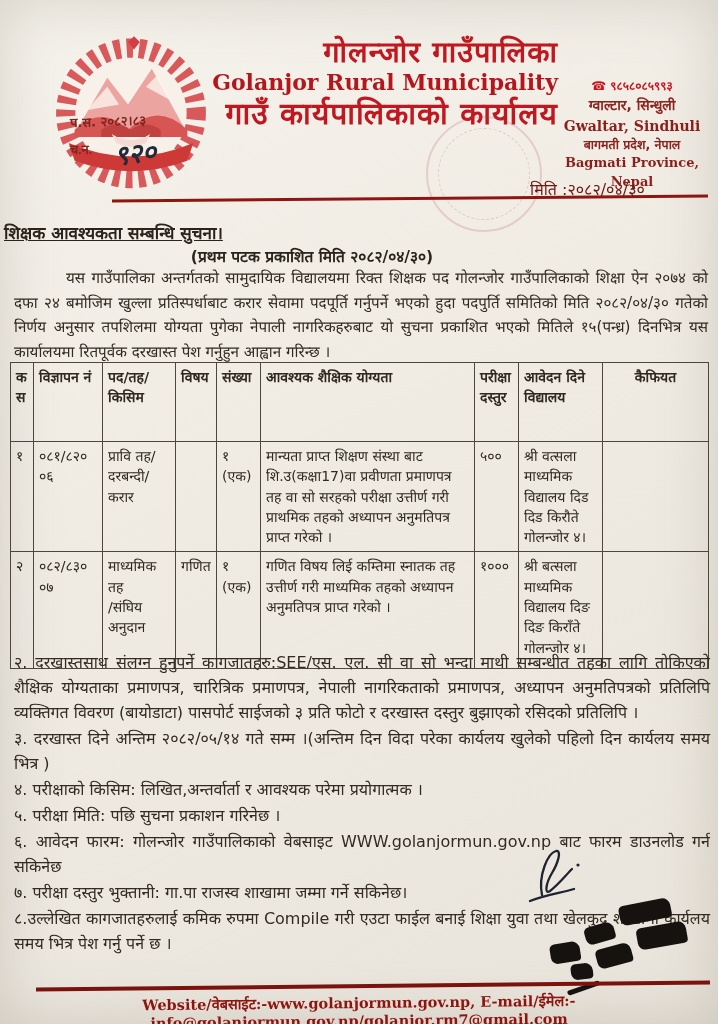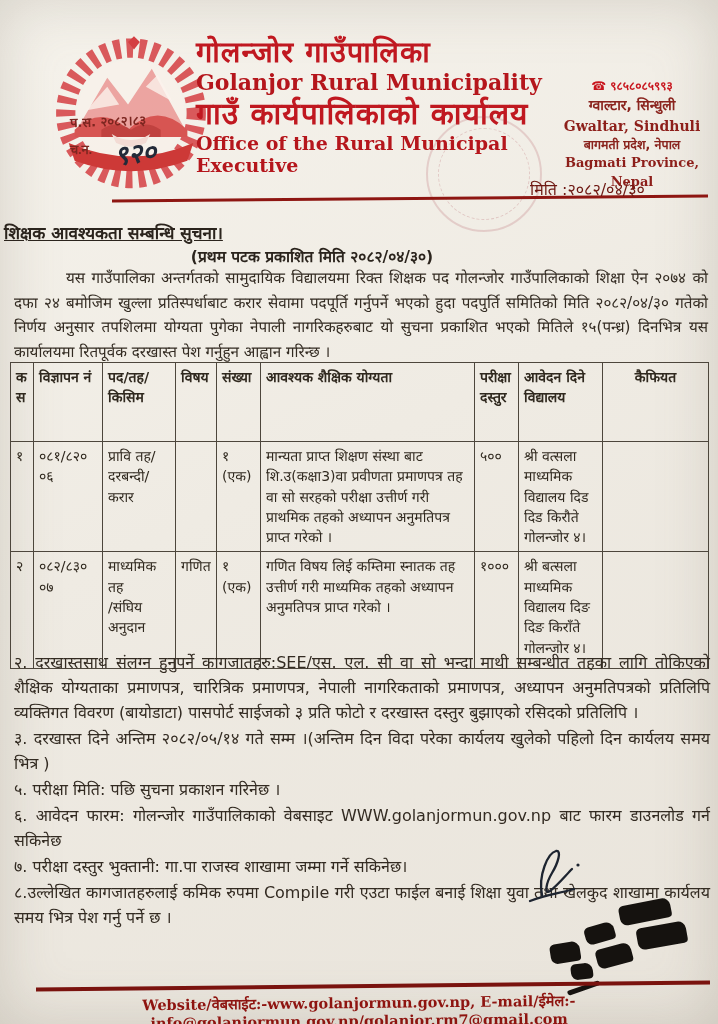--- a/index.html
+++ b/index.html
@@ -5,21 +5,21 @@
   html,body{margin:0;padding:0;background:#cfccc6;}
   .page{
     position:relative;width:718px;height:1024px;overflow:hidden;
     background:linear-gradient(155deg,#f6f3ec 0%,#efebe3 45%,#e9e4db 100%);
     font-family:"DejaVu Sans","Liberation Sans",sans-serif;
     color:#2e2820;
     box-shadow:inset 0 0 60px rgba(120,110,95,.25);
   }
   .abs{position:absolute;}
   
-  .hdr-center{left:196px;top:36px;width:380px;text-align:left;}
+  .hdr-center{left:178px;top:36px;width:380px;text-align:right;}
   .np-title{font-size:29px;font-weight:800;color:#c01820;line-height:1.15;letter-spacing:1px;}
   .en-title{font-size:22px;font-weight:bold;color:#b5161c;font-family:"DejaVu Serif","Liberation Serif",serif;line-height:1.2;}
   .np-office{font-size:30px;font-weight:800;color:#c01820;line-height:1.2;letter-spacing:1px;}
   .en-office{font-size:19px;font-weight:bold;color:#b5161c;font-family:"DejaVu Serif","Liberation Serif",serif;}
   .hdr-right{right:6px;top:78px;width:160px;text-align:center;line-height:1.45;}
   .phone-line{font-size:12px;color:#c8151d;font-weight:bold;}
   .addr-np{font-size:14px;color:#8a241e;font-weight:bold;}
   .addr-en{font-size:14px;color:#8d1f1a;font-weight:bold;font-family:"DejaVu Serif","Liberation Serif",serif;}
   .prov-np{font-size:12.5px;color:#8a241e;font-weight:bold;}
   .prov-en{font-size:13px;color:#8d1f1a;font-weight:bold;font-family:"DejaVu Serif","Liberation Serif",serif;}
@@ -77,21 +77,20 @@
   </svg>
 
   <div class="abs refline" style="left:70px;top:112px;transform:rotate(-2deg);">प.स. २०८२।८३</div>
   <div class="abs refline" style="left:70px;top:140px;font-family:Liberation Serif, serif;">च.न.</div>
   <div class="abs handwritten" style="left:114px;top:134px;">९२०</div>
 
   <div class="abs hdr-center">
     <div class="np-title">गोलन्जोर गाउँपालिका</div>
     <div class="en-title">Golanjor Rural Municipality</div>
     <div class="np-office">गाउँ कार्यपालिकाको कार्यालय</div>
-    <div class="en-office">Office of the Rural Municipal Executive</div>
   </div>
 
   <div class="abs hdr-right">
     <div class="phone-line">
       <span>☎</span>
       <span>९८५८०८५९९३</span>
     </div>
     <div class="addr-np">ग्वाल्टार, सिन्धुली</div>
     <div class="addr-en">Gwaltar, Sindhuli</div>
     <div class="prov-np">बागमती प्रदेश, नेपाल</div>
@@ -137,21 +136,21 @@
     <tr>
       <td style="height:100px">१</td>
       <td class="pre">०८१/८२०
 ०६</td>
       <td class="pre">प्रावि तह/
 दरबन्दी/
 करार</td>
       <td></td>
       <td class="pre">१
 (एक)</td>
-      <td>मान्यता प्राप्त शिक्षण संस्था बाट शि.उ(कक्षा3)वा प्रवीणता प्रमाणपत्र तह वा सो सरहको परीक्षा  उत्तीर्ण गरी प्राथमिक तहको अध्यापन अनुमतिपत्र प्राप्त गरेको ।</td>
+      <td>मान्यता प्राप्त शिक्षण संस्था बाट शि.उ(कक्षा17)वा प्रवीणता प्रमाणपत्र तह वा सो सरहको परीक्षा  उत्तीर्ण गरी प्राथमिक तहको अध्यापन अनुमतिपत्र प्राप्त गरेको ।</td>
       <td>५००</td>
       <td>श्री वत्सला माध्यमिक विद्यालय दिड दिड किरौते गोलन्जोर ४।</td>
       <td></td>
     </tr>
     <tr>
       <td style="height:108px">२</td>
       <td class="pre">०८२/८३०
 ०७</td>
       <td class="pre">माध्यमिक तह
 /संघिय अनुदान</td>
@@ -162,20 +161,21 @@
       <td>१०००</td>
       <td>श्री बत्सला माध्यमिक विद्यालय दिङ दिङ किराँते गोलन्जोर ४।</td>
       <td></td>
     </tr>
   </tbody>
     </table>
 
   <div class="abs notes">
     <div class="note">२. दरखास्तसाथ संलग्न हुनुपर्ने कागजातहरु:SEE/एस. एल. सी वा सो भन्दा माथी सम्बन्धीत तहका लागि तोकिएको शैक्षिक योग्यताका प्रमाणपत्र, चारित्रिक प्रमाणपत्र, नेपाली नागरिकताको प्रमाणपत्र, अध्यापन अनुमतिपत्रको प्रतिलिपि व्यक्तिगत विवरण (बायोडाटा) पासपोर्ट साईजको ३ प्रति फोटो र दरखास्त दस्तुर बुझाएको रसिदको प्रतिलिपि ।</div>
     <div class="note">३. दरखास्त दिने अन्तिम २०८२/०५/१४ गते सम्म ।(अन्तिम दिन विदा परेका कार्यलय खुलेको पहिलो दिन कार्यलय समय भित्र )</div>
+    <div class="note">४. परीक्षाको किसिम: लिखित,अन्तर्वार्ता र आवश्यक परेमा प्रयोगात्मक ।</div>
     <div class="note">५. परीक्षा मिति: पछि सुचना प्रकाशन गरिनेछ ।</div>
     <div class="note">६. आवेदन फारम: गोलन्जोर गाउँपालिकाको वेबसाइट WWW.golanjormun.gov.np  बाट फारम डाउनलोड गर्न सकिनेछ</div>
     <div class="note">७. परीक्षा दस्तुर भुक्तानी: गा.पा राजस्व शाखामा जम्मा गर्ने सकिनेछ।</div>
     <div class="note">८.उल्लेखित कागजातहरुलाई कमिक रुपमा Compile गरी एउटा फाईल बनाई शिक्षा युवा तथा खेलकुद शाखामा कार्यलय समय भित्र पेश गर्नु पर्ने छ ।</div>
   </div>
 
   <svg class="abs sig" width="96" height="72" viewBox="0 0 96 72">
     <path d="M34,50 C30,30 40,8 48,6 C54,5 50,18 44,28 C38,38 36,50 42,46 C50,40 58,30 64,24
              M22,56 C36,50 52,48 66,44" fill="none" stroke="#1d2430" stroke-width="2.3" stroke-linecap="round"></path>
     <circle cx="70" cy="20" r="1.6" fill="#1d2430"></circle>

